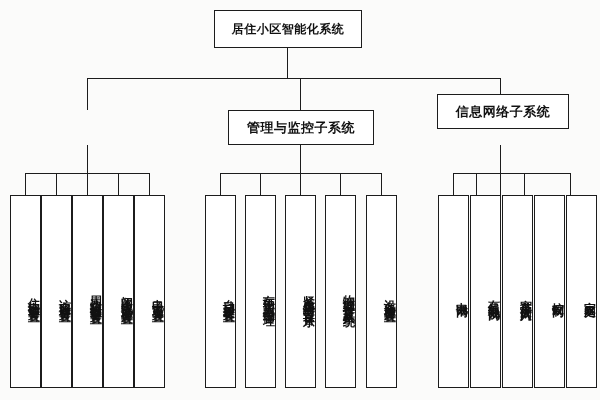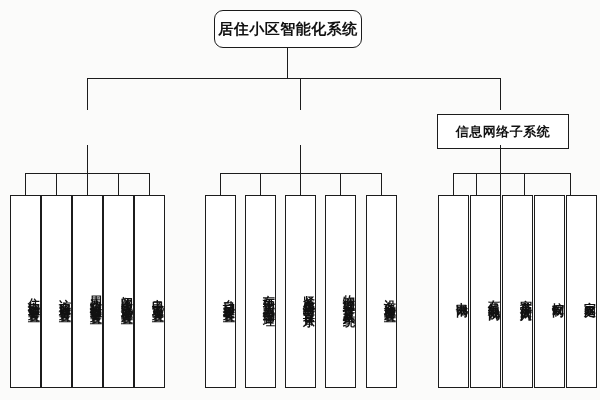--- a/index.html
+++ b/index.html
@@ -30,21 +30,21 @@
     justify-content: center;
     color: #111111;
     letter-spacing: 0.5px;
   }
   .node.root,
   .node.sub {
     font-size: 13px;
     font-weight: 700;
     white-space: nowrap;
   }
-  .node.root { font-size: 15px; border-radius: 9px; }
+  .node.root { font-size: 12px; }
   
   .node.leaf {
     writing-mode: vertical-rl;
     text-orientation: upright;
     align-items: flex-start;
     justify-content: center;
     padding-top: 9px;
     font-size: 12px;
     font-weight: 700;
     line-height: 1.05;
@@ -67,22 +67,23 @@
 
   <div class="line vline" style="left:287px; top:48px; height:30px;"></div>
 
   <div class="line hline" style="left:87px; top:78px; width:414px;"></div>
 
   <div class="line vline" style="left:87px; top:78px; height:32px;"></div>
   <div class="line vline" style="left:300px; top:78px; height:32px;"></div>
   <div class="line vline" style="left:500px; top:78px; height:32px;"></div>
 
 
+  <div class="node sub" style="left:228px; top:110px; width:146px; height:35px;">管理与监控子系统</div>
 
-  <div class="node sub" style="left:437px; top:114px; width:132px; height:35px;">信息网络子系统</div>
+  <div class="node sub" style="left:437px; top:94px; width:132px; height:35px;">信息网络子系统</div>
 
   <div class="line vline" style="left:87px; top:145px; height:28px;"></div>
   <div class="line hline" style="left:25px; top:173px; width:124px;"></div>
   <div class="line vline" style="left:25px;  top:173px; height:22px;"></div>
   <div class="line vline" style="left:56px;  top:173px; height:22px;"></div>
   <div class="line vline" style="left:87px;  top:173px; height:22px;"></div>
   <div class="line vline" style="left:118px; top:173px; height:22px;"></div>
   <div class="line vline" style="left:149px; top:173px; height:22px;"></div>
 
   <div class="node leaf" style="left:10px; top:195px; width:31px; height:193px;">住宅报警装置</div>

